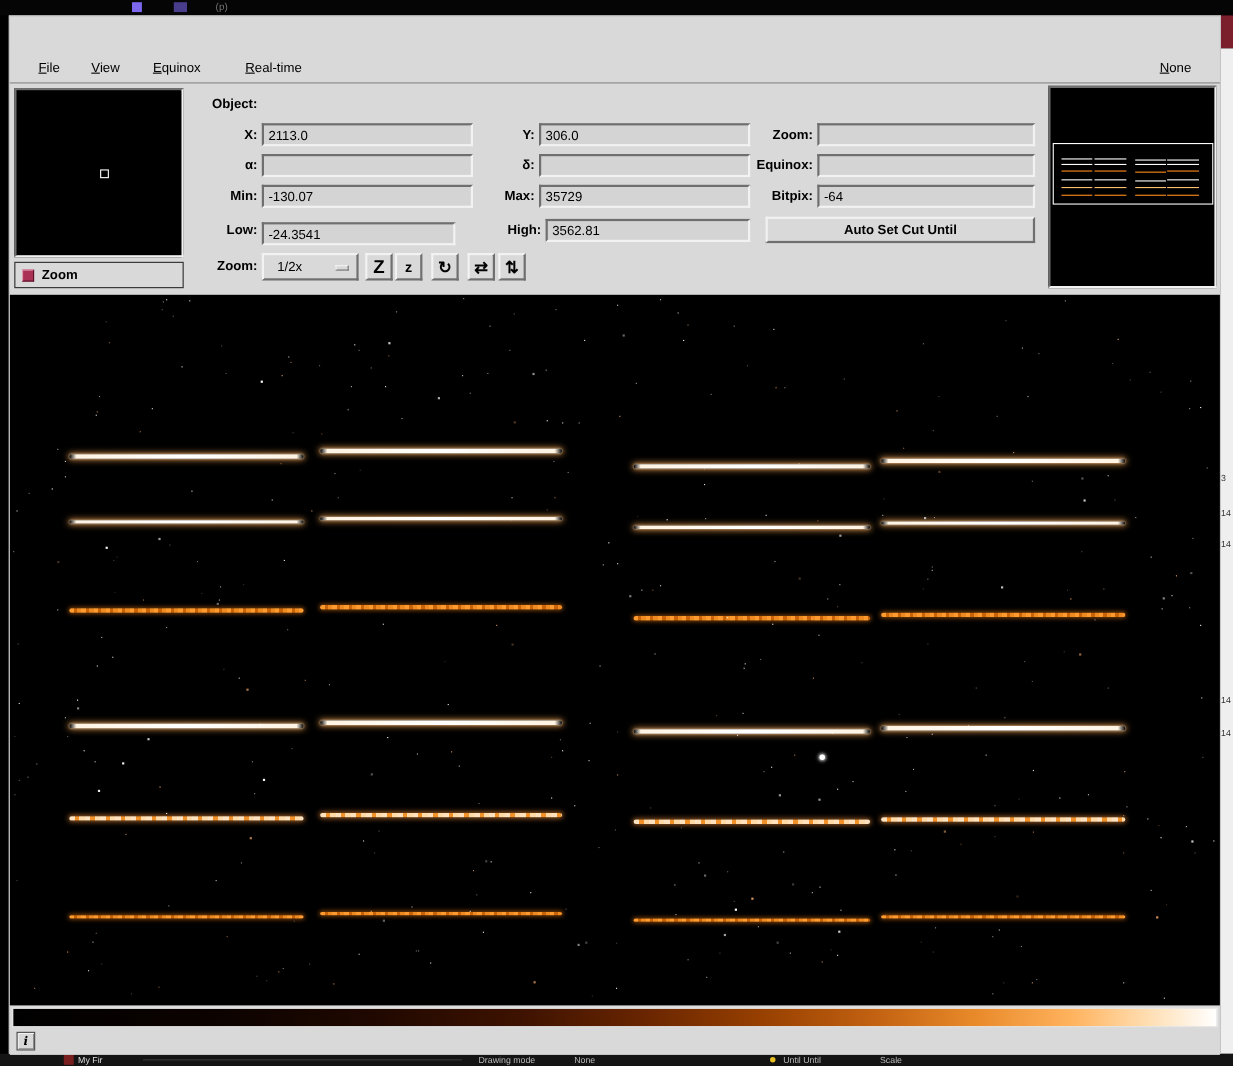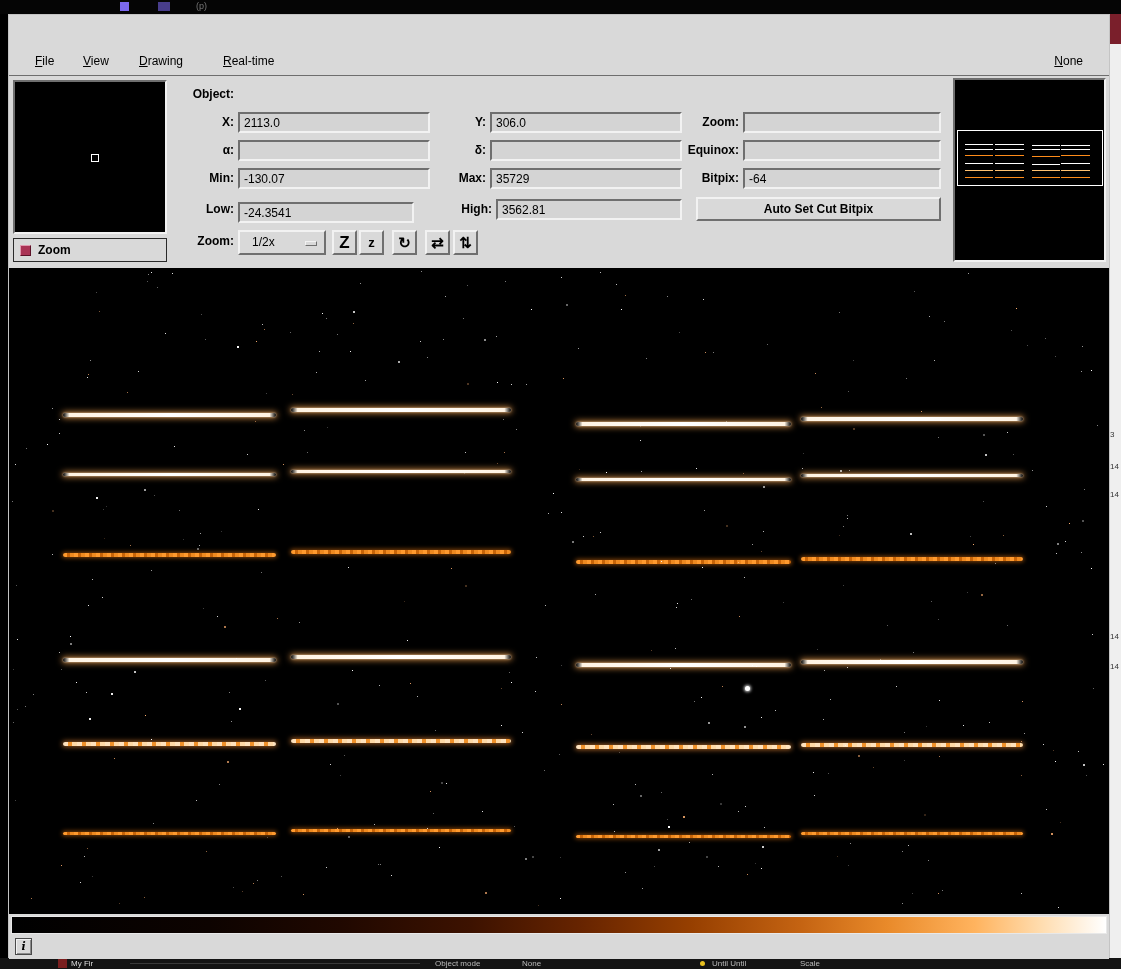--- a/index.html
+++ b/index.html
@@ -102,34 +102,34 @@
   <div class="frag" style="top:386px">3</div>
   <div class="frag" style="top:418px">14</div>
   <div class="frag" style="top:446px">14</div>
   <div class="frag" style="top:588px">14</div>
   <div class="frag" style="top:618px">14</div>
 </div>
 <div id="taskbar">
   <div class="app-sq"></div>
   <div class="tb-txt" style="left:71px;color:#ddd">My Fir</div>
   <div class="tb-line"></div>
-  <div class="tb-txt" style="left:435px">Object mode</div>
+  <div class="tb-txt" style="left:435px">Drawing mode</div>
   <div class="tb-txt" style="left:522px">None</div>
   <div class="tb-dot"></div>
   <div class="tb-txt" style="left:712px">Until Until</div>
   <div class="tb-txt" style="left:800px">Scale</div>
 </div>
 
 <div id="window">
 
 
   <div id="menubar">
     <span class="menu-item" style="left:22px">File</span>
     <span class="menu-item" style="left:70px">View</span>
-    <span class="menu-item" style="left:126px">Drawing</span>
+    <span class="menu-item" style="left:126px">Equinox</span>
     <span class="menu-item" style="left:210px">Real-time</span>
     <span class="menu-item" style="right:22px; left:auto">None</span>
   </div>
 
   <div id="panel">
 
     <div id="zoom-frame" class="sunken">
       <div id="zoom-marker"></div>
     </div>
     <div id="zoom-bar">
@@ -159,21 +159,21 @@
       <input class="fe" style="left: 64px; top: 90px; width: 192px;" readonly="" value="-130.07">
       <span class="fl" style="left:252px;top:93px;width:60px">Max:</span>
       <input class="fe" style="left: 316px; top: 90px; width: 192px;" readonly="" value="35729">
       <span class="fl" style="left:495px;top:93px;width:70px">Bitpix:</span>
       <input class="fe" style="left: 569px; top: 90px; width: 198px;" readonly="" value="-64">
 
       <span class="fl" style="left:0;top:124px;width:60px">Low:</span>
       <input class="fe" style="left: 64px; top: 124px; width: 176px;" readonly="" value="-24.3541">
       <span class="fl" style="left:258px;top:124px;width:60px">High:</span>
       <input class="fe" style="left: 322px; top: 121px; width: 186px;" readonly="" value="3562.81">
-      <button id="auto-cut-btn" class="raised">Auto Set Cut Bitpix</button>
+      <button id="auto-cut-btn" class="raised">Auto Set Cut Until</button>
 
       <span class="fl" style="left:0;top:156px;width:60px">Zoom:</span>
       <div id="scale-menu" class="raised">
         <span>1/2x</span>
         <span class="omi"></span>
       </div>
       <button class="tool-btn raised" style="left:158px;font-size:17px">Z</button>
       <button class="tool-btn raised" style="left:185px;font-size:13px">z</button>
       <button class="tool-btn raised" style="left:218px;font-size:15px">↻</button>
       <button class="tool-btn raised" style="left:251px;font-size:15px">⇄</button>

